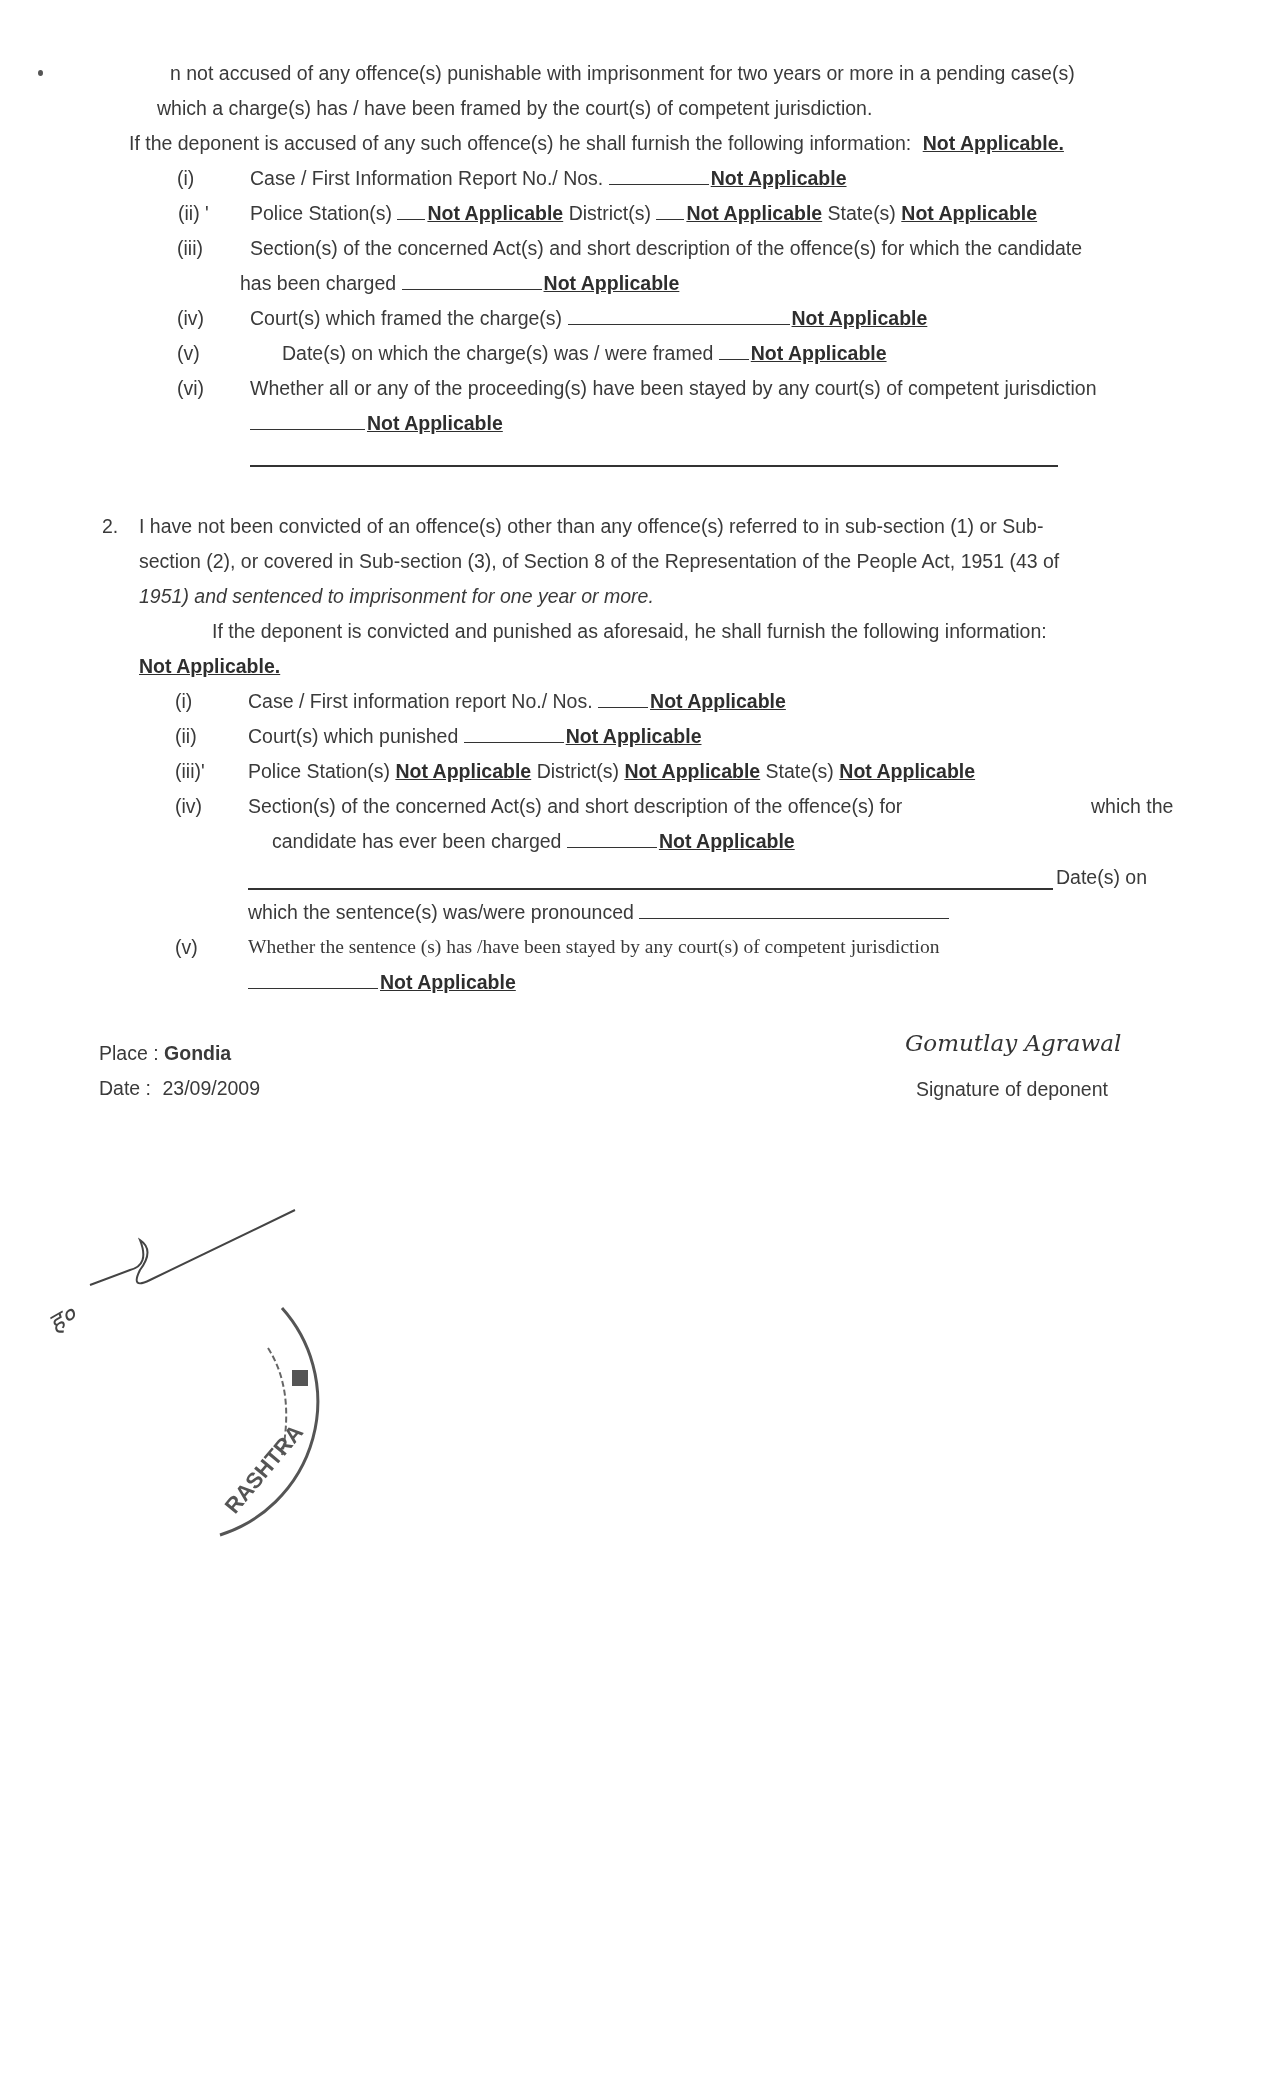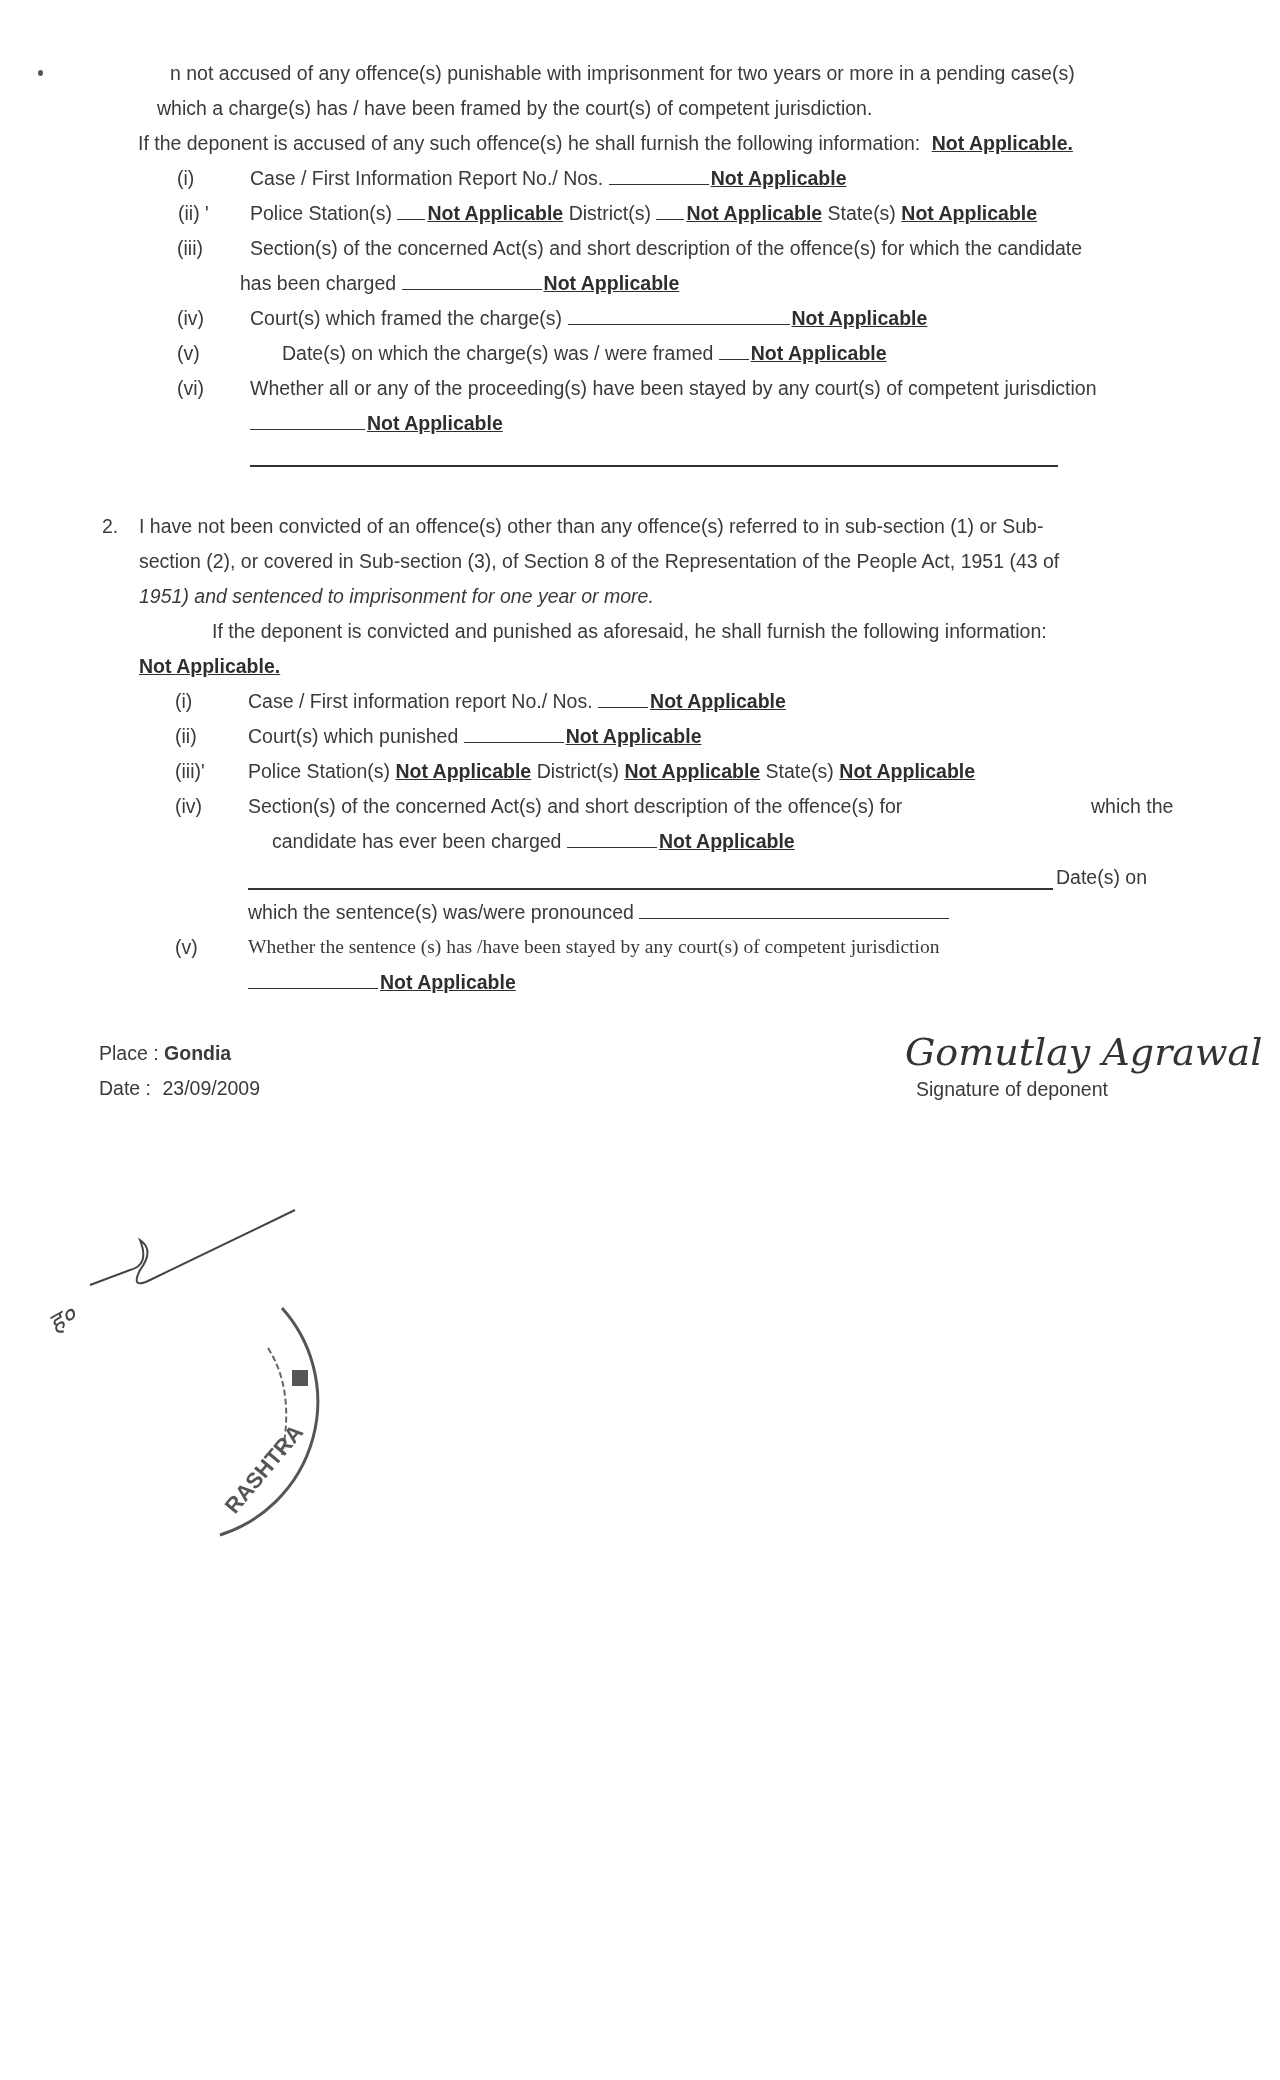--- a/index.html
+++ b/index.html
@@ -3,32 +3,32 @@
 <meta charset="utf-8">
 <style>
   html, body { margin:0; padding:0; background:#ffffff; }
   body { width:1280px; height:2080px; position:relative; overflow:hidden;
          font-family:"Liberation Sans", sans-serif; color:#3a3a3a; font-size:19.5px; }
   .abs { position:absolute; white-space:nowrap; }
   .na { font-weight:bold; text-decoration:underline; color:#2e2e2e; }
   .blank { display:inline-block; border-bottom:1.5px solid #333; height:1px; vertical-align:baseline; margin-right:2px; }
   .num { position:absolute; }
   .rule { position:absolute; border-bottom:2px solid #333; height:0; }
-  .sig { font-family:"DejaVu Serif", serif; font-style:italic; font-size:38px; color:#333; }
+  .sig { font-family:"DejaVu Serif", serif; font-style:italic; font-size:23px; color:#333; }
   .speck { position:absolute; width:5px; height:6px; background:#555; border-radius:50%; }
 </style>
 </head>
 <body>
 
 <div>
 
   <div class="speck" style="left:38px;top:70px;"></div>
   <div class="abs" style="left:170px;top:62px;">n not accused of any offence(s) punishable with imprisonment for two years or more in a pending case(s)</div>
   <div class="abs" style="left:157px;top:97px;">which a charge(s) has / have been framed by the court(s) of competent jurisdiction.</div>
-  <div class="abs" style="left:138px;top:132px;">
+  <div class="abs" style="left:129px;top:132px;">
     <span>If the deponent is accused of any such offence(s) he shall furnish the following information:</span>
     <span class="na" style="margin-left:6px;">Not Applicable.</span>
   </div>
 
   <div class="num abs" style="left:177px;top:167px;">(i)</div>
   <div class="abs" style="left:250px;top:167px;">
     <span>Case / First Information Report No./ Nos.</span>
     <span class="blank" style="width:100px;"></span><span class="na">Not Applicable</span>
   </div>
 

